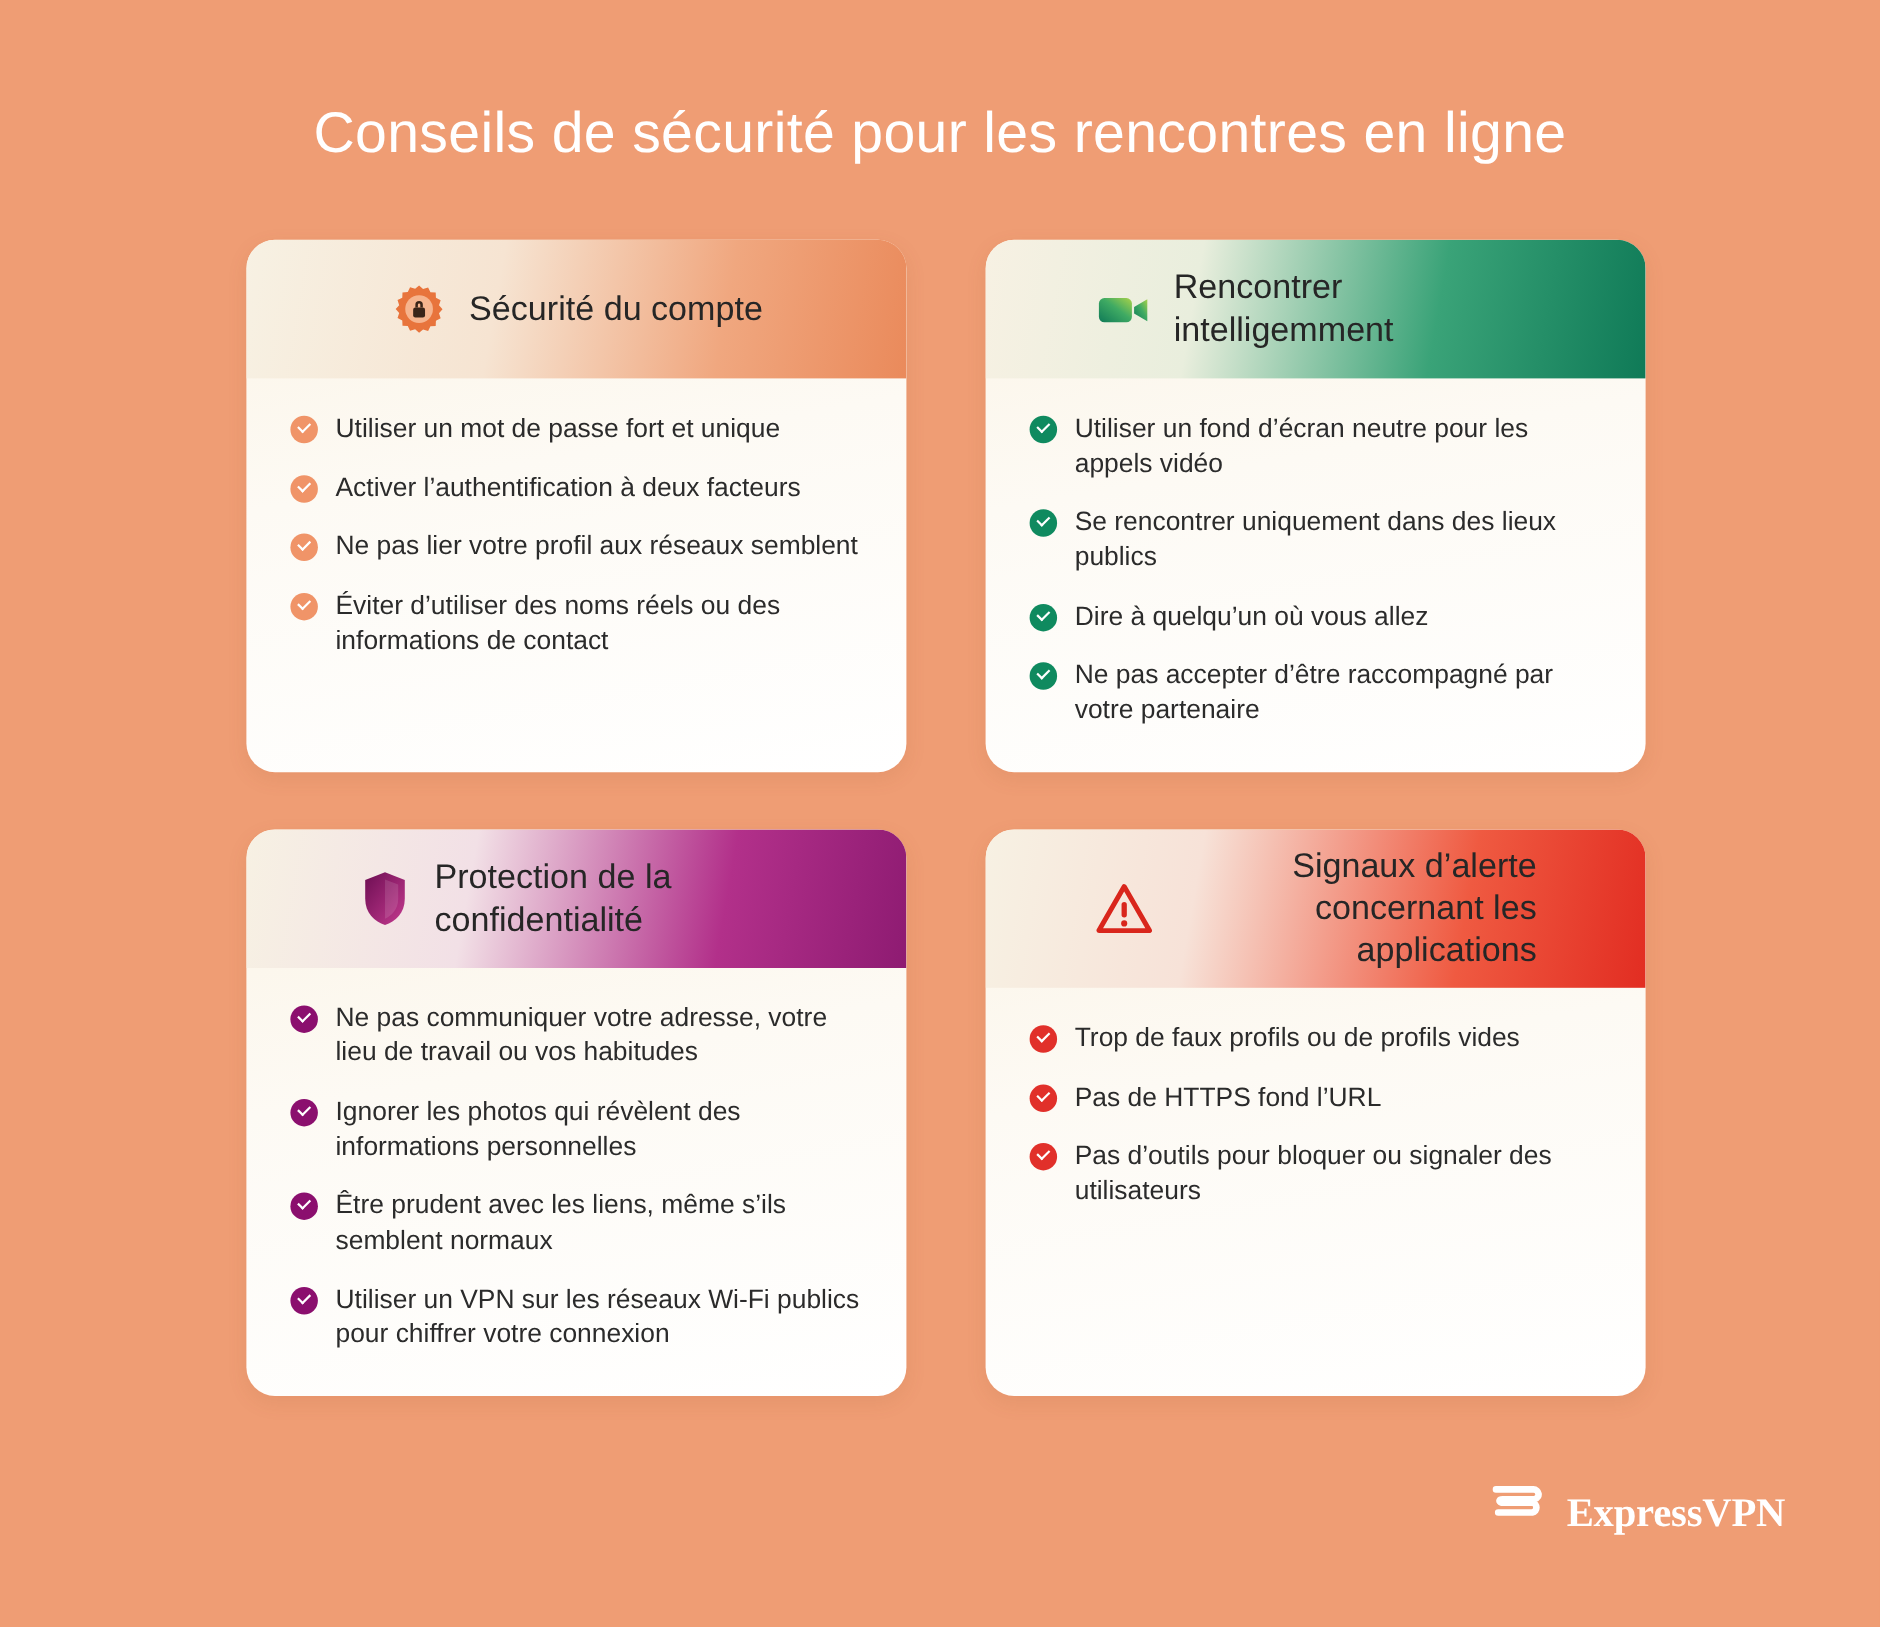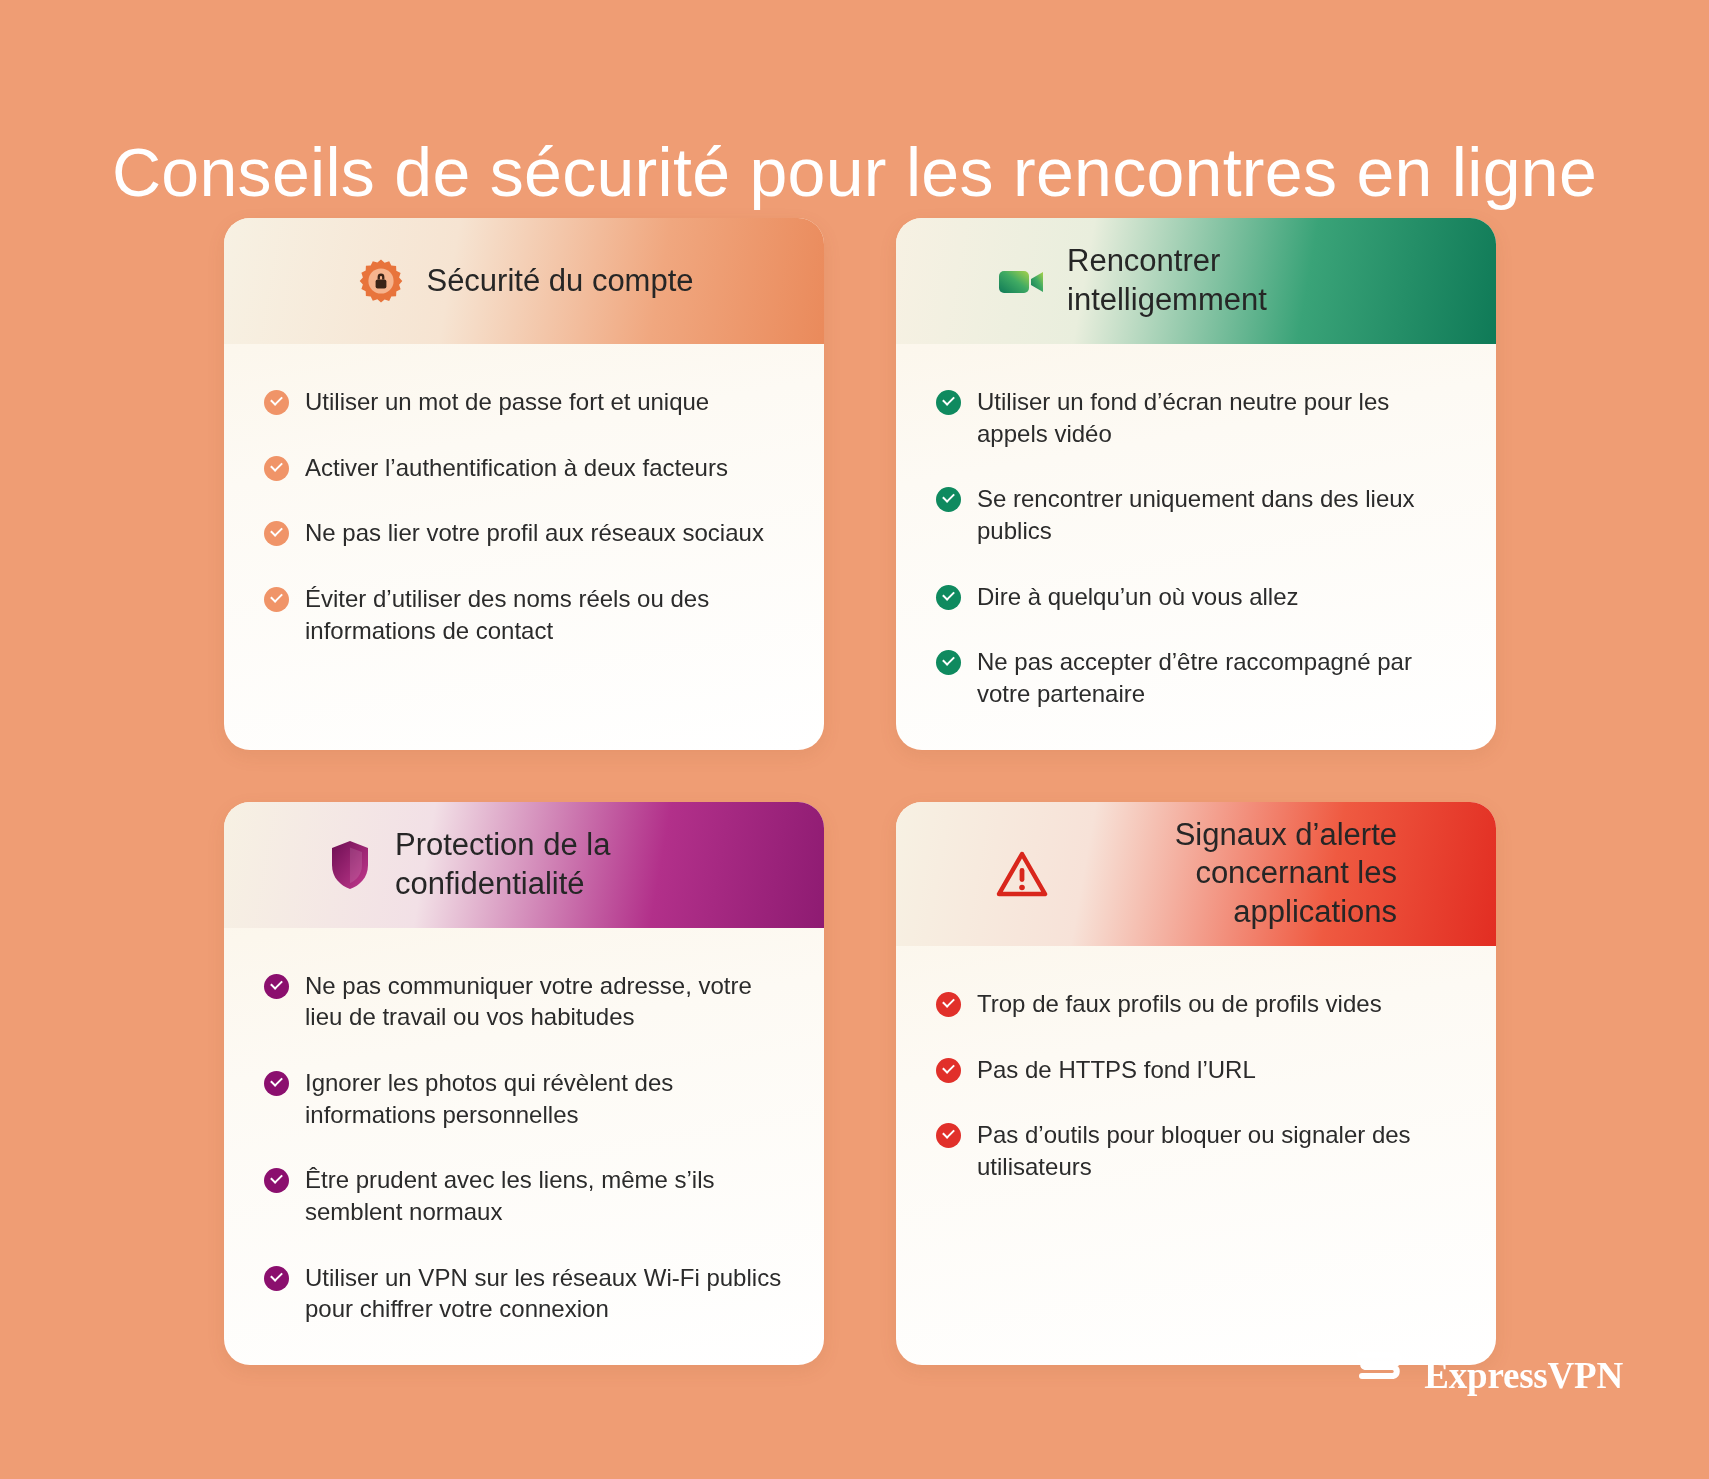--- a/index.html
+++ b/index.html
@@ -11,26 +11,25 @@
     height: 1479px;
     background: #ef9d74;
     font-family: "Liberation Sans", sans-serif;
     overflow: hidden;
     position: relative;
   }
 
   .page-title {
     text-align: center;
     color: #ffffff;
-    font-size: 68px;
+    font-size: 52px;
     font-weight: 400;
     letter-spacing: 0.3px;
     padding-top: 92px;
     line-height: 1.15;
-    margin-top: 41px;
   }
 
   .grid {
     position: absolute;
     left: 224px;
     top: 218px;
     width: 1272px;
     display: grid;
     grid-template-columns: 600px 600px;
     grid-template-rows: auto auto;
@@ -92,21 +91,20 @@
     display: flex;
     flex-direction: column;
     gap: 22px;
     flex: 1;
   }
 
   .tip {
     display: flex;
     gap: 16px;
     align-items: flex-start;
-    margin-top: 12px;
   }
   .check {
     flex: 0 0 auto;
     width: 25px;
     height: 25px;
     border-radius: 50%;
     margin-top: 4px;
     position: relative;
   }
   .check::after {
@@ -174,21 +172,21 @@
       <div class="tip">
         <span class="check c-orange"></span>
         <span class="tip-text">Utiliser un mot de passe fort et unique</span>
       </div>
       <div class="tip">
         <span class="check c-orange"></span>
         <span class="tip-text">Activer l’authentification à deux facteurs</span>
       </div>
       <div class="tip">
         <span class="check c-orange"></span>
-        <span class="tip-text">Ne pas lier votre profil aux réseaux sociaux</span>
+        <span class="tip-text">Ne pas lier votre profil aux réseaux semblent</span>
       </div>
       <div class="tip">
         <span class="check c-orange"></span>
         <span class="tip-text">Éviter d’utiliser des noms réels ou des informations de contact</span>
       </div>
     </div>
   </div>
 
   <div class="card">
     <div class="card-header hdr-meet">

